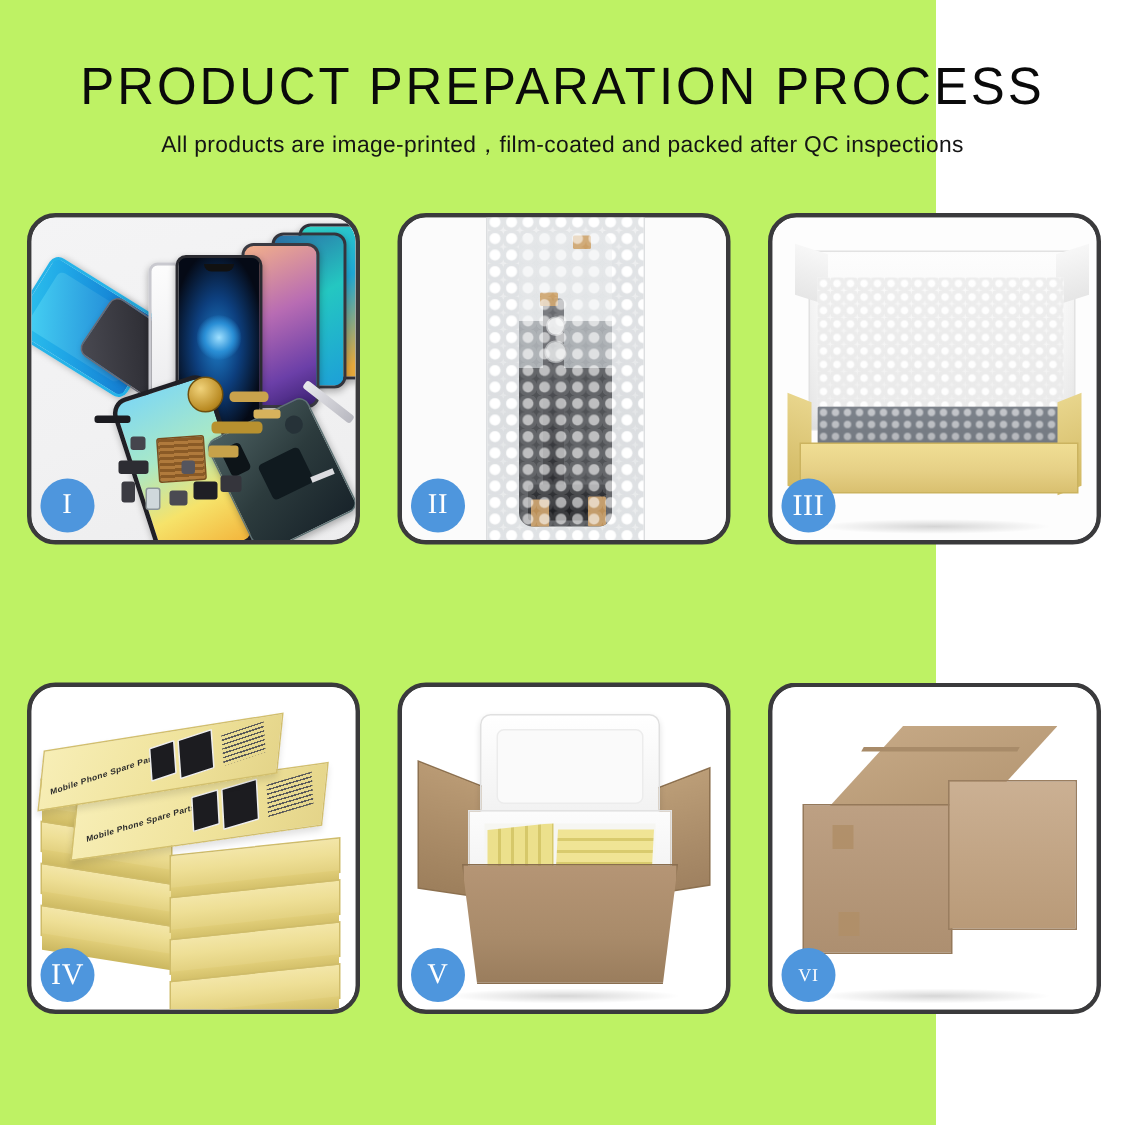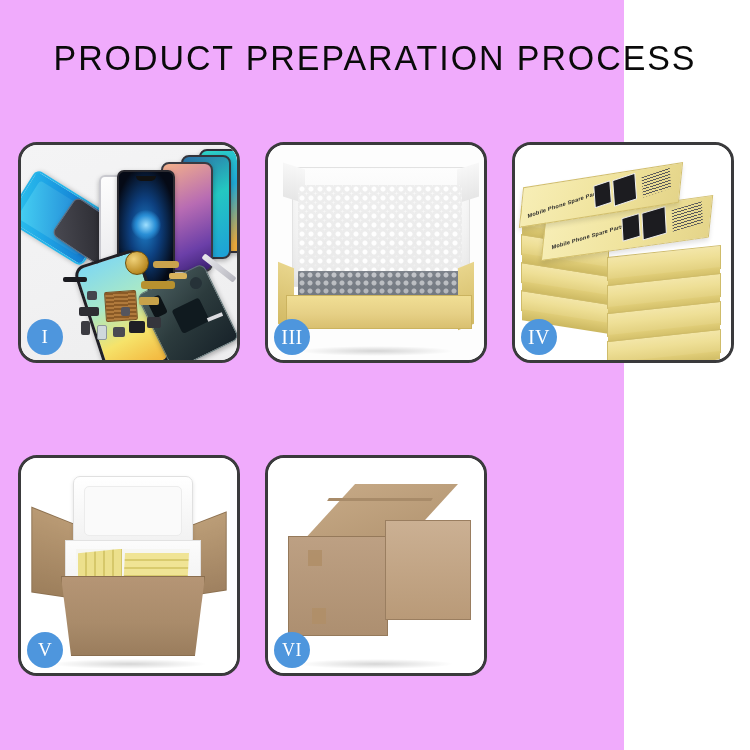--- a/index.html
+++ b/index.html
@@ -13,21 +13,21 @@
     height: 750px;
     overflow: hidden;
     font-family: "Liberation Sans", sans-serif;
     color: #111111;
     position: relative;
   }
   .page {
     width: 624px;
     height: 750px;
     position: relative;
-    background: #f0abfc;
+    background: #bef264;
   }
 
   
   .header {
     position: absolute;
     top: 38px;
     left: 0;
     width: 750px;
     text-align: center;
   }
@@ -89,21 +89,21 @@
     background: #4e96dd;
     color: #ffffff;
     font-family: "Liberation Serif", serif;
     font-size: 19px;
     line-height: 36px;
     text-align: center;
     letter-spacing: 0.5px;
     z-index: 40;
   }
   .badge.wide { font-size: 20px; }
-  .badge.xwide { font-size: 18px; }
+  .badge.xwide { font-size: 12px; }
 
   
   .p1-bg {
     position: absolute; inset: 0;
     background: linear-gradient(160deg,#f4f4f5 0%,#f1f1f2 55%,#ededee 100%);
   }
   .ph {
     position: absolute;
     border-radius: 7px;
     box-shadow: 0 2px 5px rgba(0,0,0,0.28);
@@ -424,20 +424,21 @@
     background: radial-gradient(ellipse at center, rgba(0,0,0,.16), rgba(0,0,0,0) 70%);
   }
 </style>
 </head>
 <body>
 
 <div class="page">
 
   <div class="header">
     <div class="title">PRODUCT PREPARATION PROCESS</div>
+    <div class="subtitle">All products are image-printed，film-coated and packed after QC inspections</div>
   </div>
 
   <div class="grid">
 
     <div class="panel">
       <div class="panel-media">
         <div class="p1-bg"></div>
         <div class="ph ph-blue"></div>
         <div class="ph ph-dark-sm"></div>
         <div class="ph glass"></div>
@@ -465,20 +466,39 @@
         <div class="bit b10"></div>
           <div class="bit b11"></div>
           <div class="bit b12"></div>
         <div class="bit b13"></div>
         <div class="tweez"></div>
         <div class="tweez2"></div>
       </div>
       <div class="badge">I</div>
     </div>
 
+    <div class="panel">
+      <div class="panel-media">
+        <div class="p2-bg"></div>
+        <div class="bubble-pack">
+          <div class="part-inner">
+            <div class="flex-strip"></div>
+            <div class="flex-dot"></div>
+            <div class="flex-dot2"></div>
+            <div class="bar-bot"></div>
+            <div class="tape t1"></div>
+            <div class="tape t2"></div>
+            <div class="tape t3"></div>
+            <div class="tape t4"></div>
+          </div>
+          <div class="bubble-overlay"></div>
+        </div>
+      </div>
+      <div class="badge">II</div>
+    </div>
 
     <div class="panel">
       <div class="panel-media">
         <div class="p3-bg"></div>
         <div class="box3-lid"></div>
         <div class="box3-foam"></div>
         <div class="box3-bubble"></div>
         <div class="box3-left"></div>
         <div class="box3-right"></div>
         <div class="box3-front"></div>

